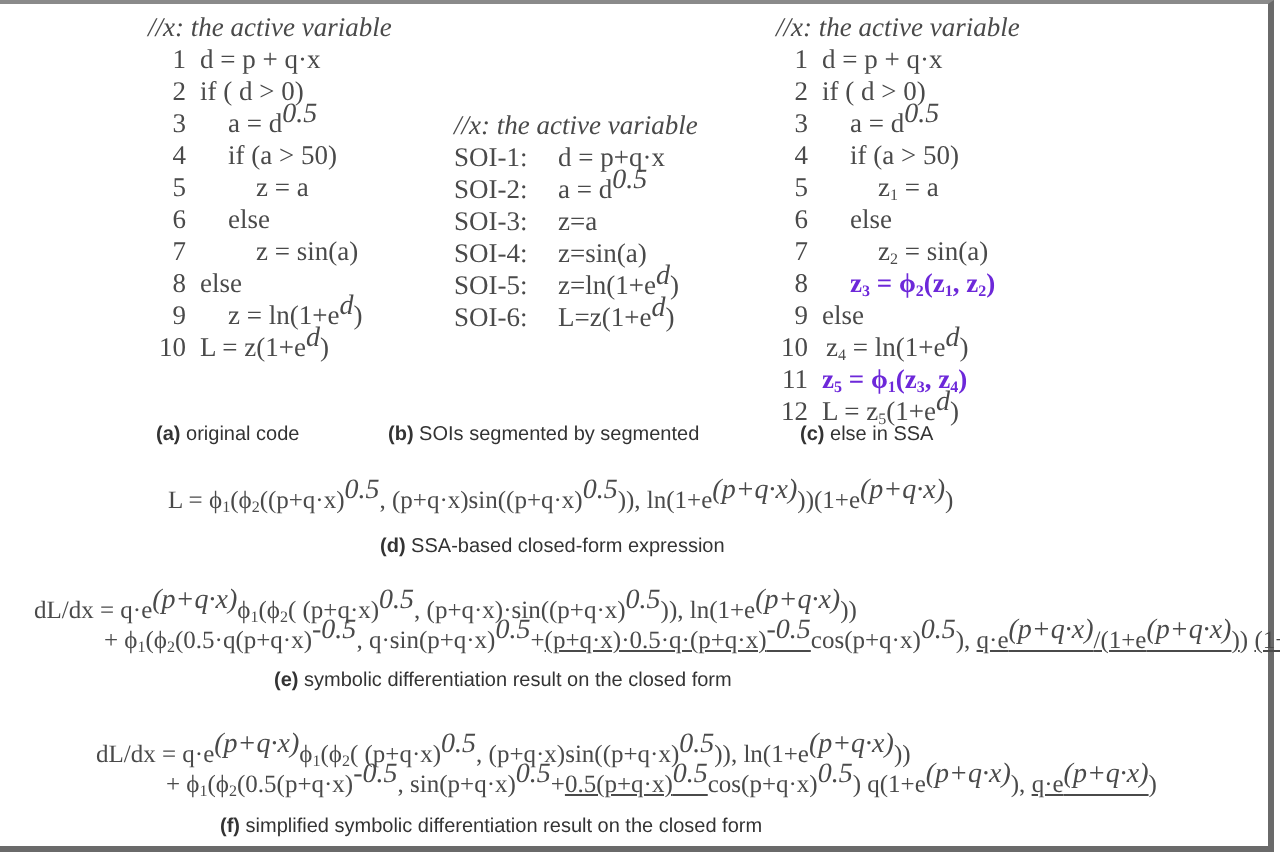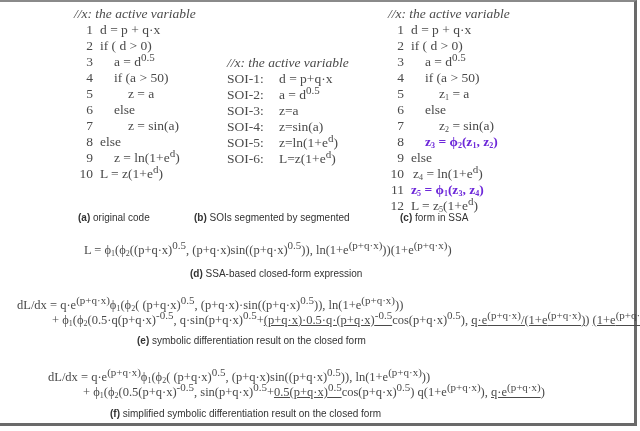--- a/index.html
+++ b/index.html
@@ -6,21 +6,21 @@
   body { width:640px; height:431px; position:relative; overflow:hidden; }
   .frame { position:absolute; left:0; top:0; width:637px; height:426px;
            border-top:2px solid #8a8a8a; border-right:3px solid #6a6a6a; border-bottom:3px solid #6a6a6a;
            box-sizing:border-box; }
   .serif { font-family:"Liberation Serif","DejaVu Serif",serif; color:#4a4a4a; }
   .sans { font-family:"Liberation Sans","DejaVu Sans",sans-serif; color:#333; }
   .code { position:absolute; font-size:13.5px; line-height:16px; }
   .code .row { white-space:pre; height:16px; }
   .code .num { display:inline-block; width:18px; text-align:right; margin-right:7px; }
   .comment { font-style:italic;text-align:center; }
-  sup { font-size:11px; vertical-align:5px; line-height:0; }
+  sup { font-size:14px; vertical-align:5px; line-height:0;font-style:italic; }
   sub { font-size:8px; vertical-align:-2px; line-height:0; }
   .bold { font-weight:bold; color:#6d28d9; }
   .cap { position:absolute; font-size:10px; white-space:nowrap; }
   .cap b { font-weight:bold; }
   .eq { position:absolute; font-size:12.5px; white-space:nowrap; line-height:15px; }
   .ul { text-decoration:underline; }
   .soi-lbl { display:inline-block; width:52px; }
 </style>
 </head>
 <body>
@@ -72,21 +72,21 @@
       <div class="row"><span class="num">6</span><span style="margin-left: 14px;">else</span></div>
       <div class="row"><span class="num">7</span><span style="margin-left: 28px;">z<sub>2</sub> = sin(a)</span></div>
       <div class="row"><span class="num">8</span><span class="bold" style="margin-left: 14px;">z<sub>3</sub> = ϕ<sub>2</sub>(z<sub>1</sub>, z<sub>2</sub>)</span></div>
       <div class="row"><span class="num">9</span><span style="margin-left: 0px;">else</span></div>
       <div class="row"><span class="num">10</span><span style="margin-left: 2px;">z<sub>4</sub> = ln(1+e<sup>d</sup>)</span></div>
       <div class="row"><span class="num">11</span><span class="bold" style="margin-left: 0px;">z<sub>5</sub> = ϕ<sub>1</sub>(z<sub>3</sub>, z<sub>4</sub>)</span></div>
       <div class="row"><span class="num">12</span><span style="margin-left: 0px;">L = z<sub>5</sub>(1+e<sup>d</sup>)</span></div>
     </div>
 </div>
 <div class="cap sans" style="left:400px; top:212px;">
-  <b>(c)</b><span> form in SSA</span>
+  <b>(c)</b><span> else in SSA</span>
 </div>
 
 <div class="eq serif" id="d-eq" style="left:84px; top:243px;">L = ϕ<sub>1</sub>(ϕ<sub>2</sub>((p+q·x)<sup>0.5</sup>, (p+q·x)sin((p+q·x)<sup>0.5</sup>)), ln(1+e<sup>(p+q·x)</sup>))(1+e<sup>(p+q·x)</sup>)</div>
 <div class="cap sans" style="left:170px; top:268px;padding-left:20px;">
   <b>(d)</b><span> SSA-based closed-form expression</span>
 </div>
 
 <div class="eq serif" id="e-l1" style="left:17px; top:298px;">dL/dx = q·e<sup>(p+q·x)</sup>ϕ<sub>1</sub>(ϕ<sub>2</sub>( (p+q·x)<sup>0.5</sup>, (p+q·x)·sin((p+q·x)<sup>0.5</sup>)), ln(1+e<sup>(p+q·x)</sup>))</div>
 <div class="eq serif" id="e-l2" style="left:52px; top:313px;">+ ϕ<sub>1</sub>(ϕ<sub>2</sub>(0.5·q(p+q·x)<sup>-0.5</sup>, q·sin(p+q·x)<sup>0.5</sup>+<span class="ul">(p+q·x)·0.5·q·(p+q·x)<sup>-0.5</sup></span>cos(p+q·x)<sup>0.5</sup>), <span class="ul">q·e<sup>(p+q·x)</sup>/(1+e<sup>(p+q·x)</sup>)</span>) <span class="ul">(1+e<sup>(p+q·x)</sup>)</span></div>
 <div class="cap sans" style="left:137px; top:335px;">

